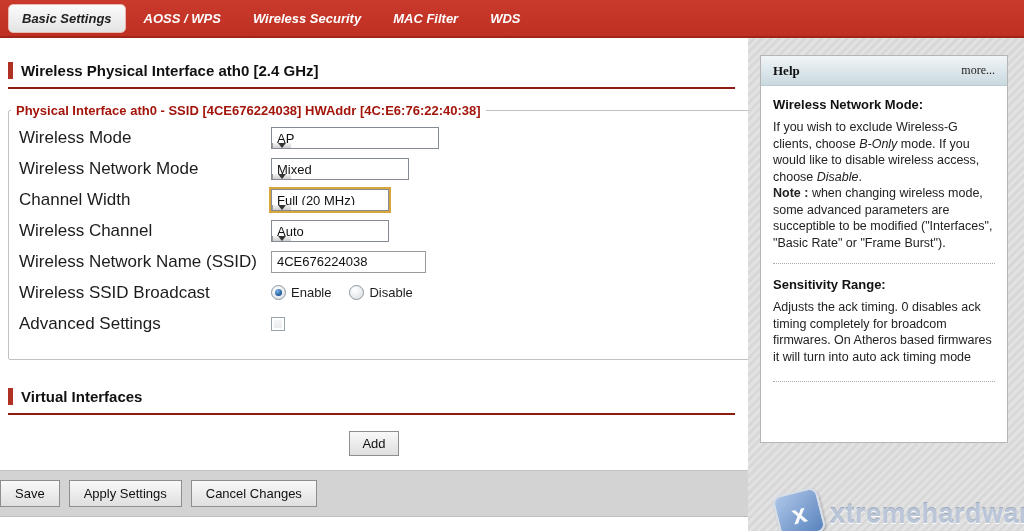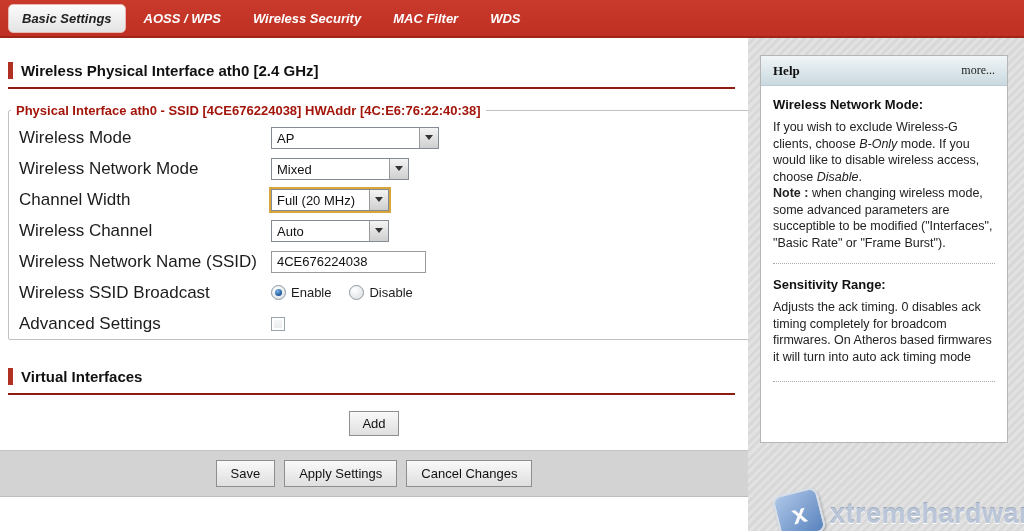--- a/index.html
+++ b/index.html
@@ -30,33 +30,33 @@
   
   .content{position:absolute;top:38px;left:0;width:748px;height:493px;background:#fff;}
   .sec-head{display:flex;align-items:flex-start;margin:24px 0 0 8px;}
   .sec-head .redbar{width:5px;height:17px;background:#B03024;margin-right:8px;}
   .sec-head .sec-title{font-size:15px;font-weight:bold;color:#111;}
   .redrule{height:2px;background:#8E1B10;margin:8px 8px 0 8px;width:727px;}
 
   fieldset.phys{
     margin:14px 0 0 8px;width:760px;box-sizing:border-box;
     border:1px solid #C2C2C2;border-radius:2px;
-    padding:4px 0 0 0;
+    padding:4px 0 20px 0;
   }
   legend.phys-legend{
     font-size:13px;font-weight:bold;color:#A3150B;
     padding:0 5px;margin-left:2px;
   }
   .row{display:flex;align-items:center;height:31px;padding-left:10px;}
   .row .lbl{width:252px;font-size:17px;color:#1c1c1c;}
 
   
   .select{
     display:flex;align-items:stretch;height:22px;background:#fff;
-    border:1px solid #848B93;box-sizing:border-box;cursor:default;
+    border:1px solid #848B93;box-sizing:border-box;cursor:default;flex-direction:column;
   }
   .select .val{flex:1;font-size:13px;color:#111;padding:2px 5px;line-height:17px;white-space:nowrap;overflow:hidden;}
   .select .btn{
     width:18px;display:flex;align-items:center;justify-content:center;
     background:linear-gradient(#F4F4F4,#CFCFCF);
     border-left:1px solid #9A9A9A;
   }
   .select .arrow{width:0;height:0;border-left:4px solid transparent;border-right:4px solid transparent;border-top:5px solid #333;}
   .select.focus{outline:2px solid #D9A63C;outline-offset:0px;}
 
@@ -85,21 +85,21 @@
   
   .add-row{display:flex;justify-content:center;margin-top:16px;}
   .btn-classic{
     font-family:"Liberation Sans",sans-serif;font-size:13px;color:#111;
     background:linear-gradient(#F9F9F9,#DFDFDF);
     border:1px solid #8E8E8E;padding:4px 12px;cursor:default;
   }
   .footerbar{
     margin-top:14px;width:748px;height:47px;background:#D3D3D3;
     border-top:1px solid #C3C3C3;border-bottom:1px solid #BDBDBD;
-    display:flex;align-items:center;justify-content:center;gap:9px;box-sizing:border-box;
+    display:flex;align-items:center;justify-content:flex-start;gap:9px;box-sizing:border-box;
   }
   .footerbar .btn-classic{padding:5px 14px;}
 
   
   .sidebar{
     position:absolute;top:38px;left:748px;width:276px;height:493px;
     background:repeating-linear-gradient(135deg,#E2E2E2 0 3px,#D8D8D8 3px 6px);
   }
   .helpbox{
     position:absolute;left:12px;top:17px;width:248px;height:388px;

